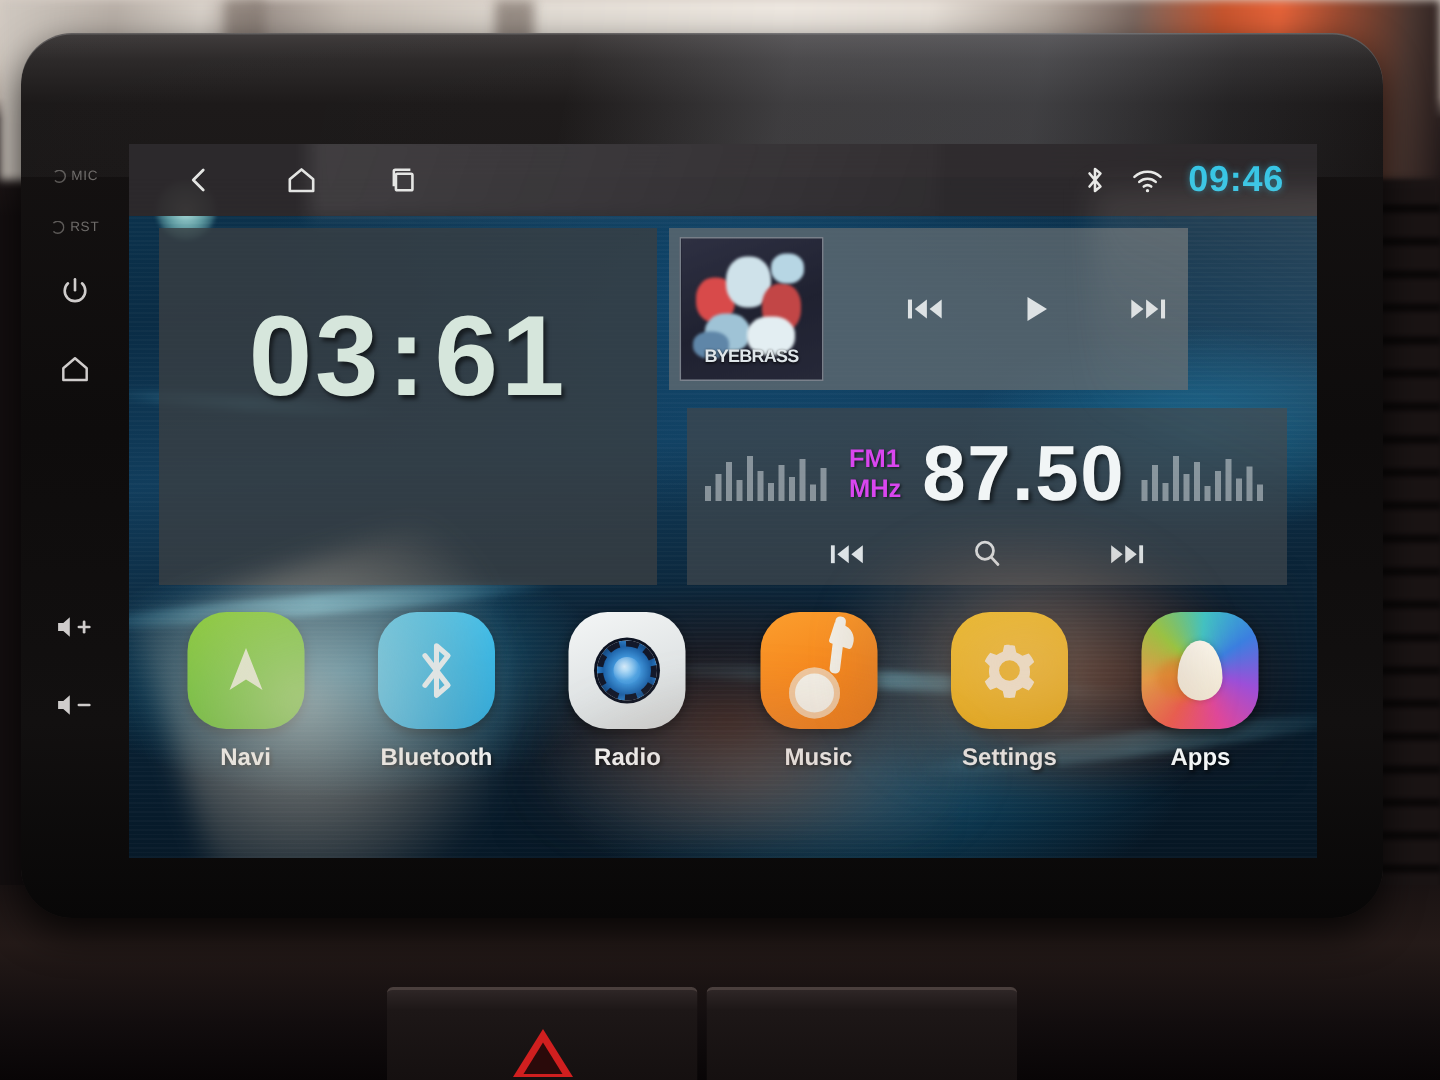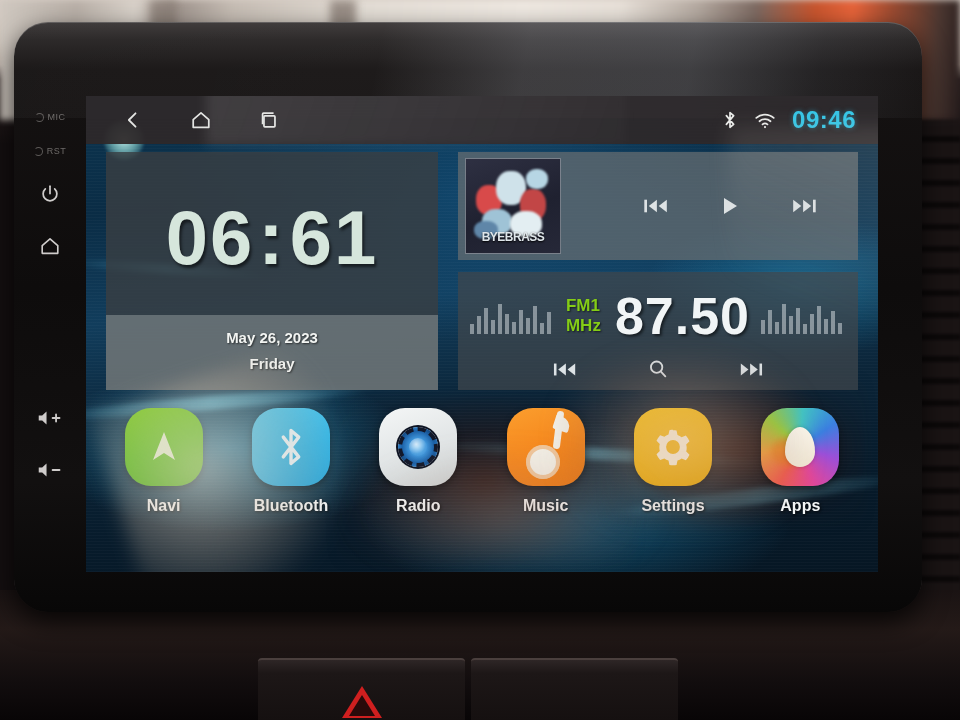--- a/index.html
+++ b/index.html
@@ -203,21 +203,21 @@
     padding: 14px 0 18px;
     text-align: center;
   }
   .date-line {
     font-size: 15px; color: #f2f4f2; font-weight: bold;
     text-shadow: 1px 1px 2px rgba(0,0,0,.6);
   }
   .date-line.sub { margin-top: 9px; }
 
   .w-media {
-    position: absolute; left: 352px; top: 0; width: 400px; height: 108px;
+    position: absolute; left: 340px; top: 0; width: 346px; height: 108px;
     background: rgba(98,106,112,.78);
     display: flex; align-items: center;
   }
   .album-art {
     width: 96px; height: 96px; margin-left: 7px;
     border: 1px solid rgba(190,200,205,.55);
     background: linear-gradient(160deg,#2e3042,#1f2130 55%,#262838);
     position: relative; overflow: hidden;
     flex: none;
   }
@@ -244,21 +244,21 @@
   }
   .eq-bars.left { left: 12px; }
   .eq-bars.right { right: 16px; }
   .eq-bars i { display: block; width: 4px; background: #cfd6da; }
   .radio-main {
     position: absolute; left: 0; right: 0; top: 14px;
     display: flex; align-items: center; justify-content: center; gap: 14px;
   }
   .radio-band {
     text-align: left; line-height: 1.15;
-    font-size: 17px; font-weight: bold; color: #84cc16;
+    font-size: 17px; font-weight: bold; color: #d946ef;
     text-shadow: 1px 1px 2px rgba(0,0,0,.6);
   }
   .radio-freq {
     font-size: 52px; font-weight: bold; color: #f1f5f6; letter-spacing: 1px;
     text-shadow: 2px 2px 3px rgba(0,0,0,.55);
   }
   .radio-ctrls {
     position: absolute; left: 0; right: 0; bottom: 10px;
     display: flex; align-items: center; justify-content: center; gap: 70px;
     color: #dde3e6;
@@ -478,25 +478,21 @@
             </svg>
           </span>
           <span class="status-clock">09:46</span>
         </div>
       </div>
 
       <div class="widgets">
 
         <div class="w-clock">
           <div class="big-clock">
-            <span>06</span><span class="clock-sep">:</span><span>61</span>
-          </div>
-          <div class="w-clock-date">
-            <div class="date-line">May 26, 2023</div>
-            <div class="date-line sub">Friday</div>
+            <span>03</span><span class="clock-sep">:</span><span>61</span>
           </div>
         </div>
 
         <div class="w-media">
           <div class="album-art">
             <div class="aa-blob" style="left:10px; top:26px; width:26px; height:30px; background:#d84a4a;"></div>
             <div class="aa-blob" style="left:30px; top:12px; width:30px; height:34px; background:#cfe2ea;"></div>
             <div class="aa-blob" style="left:54px; top:30px; width:26px; height:32px; background:#c24646;"></div>
             <div class="aa-blob" style="left:16px; top:50px; width:30px; height:26px; background:#9fc3d6;"></div>
             <div class="aa-blob" style="left:44px; top:52px; width:32px; height:26px; background:#e3eef2;"></div>

